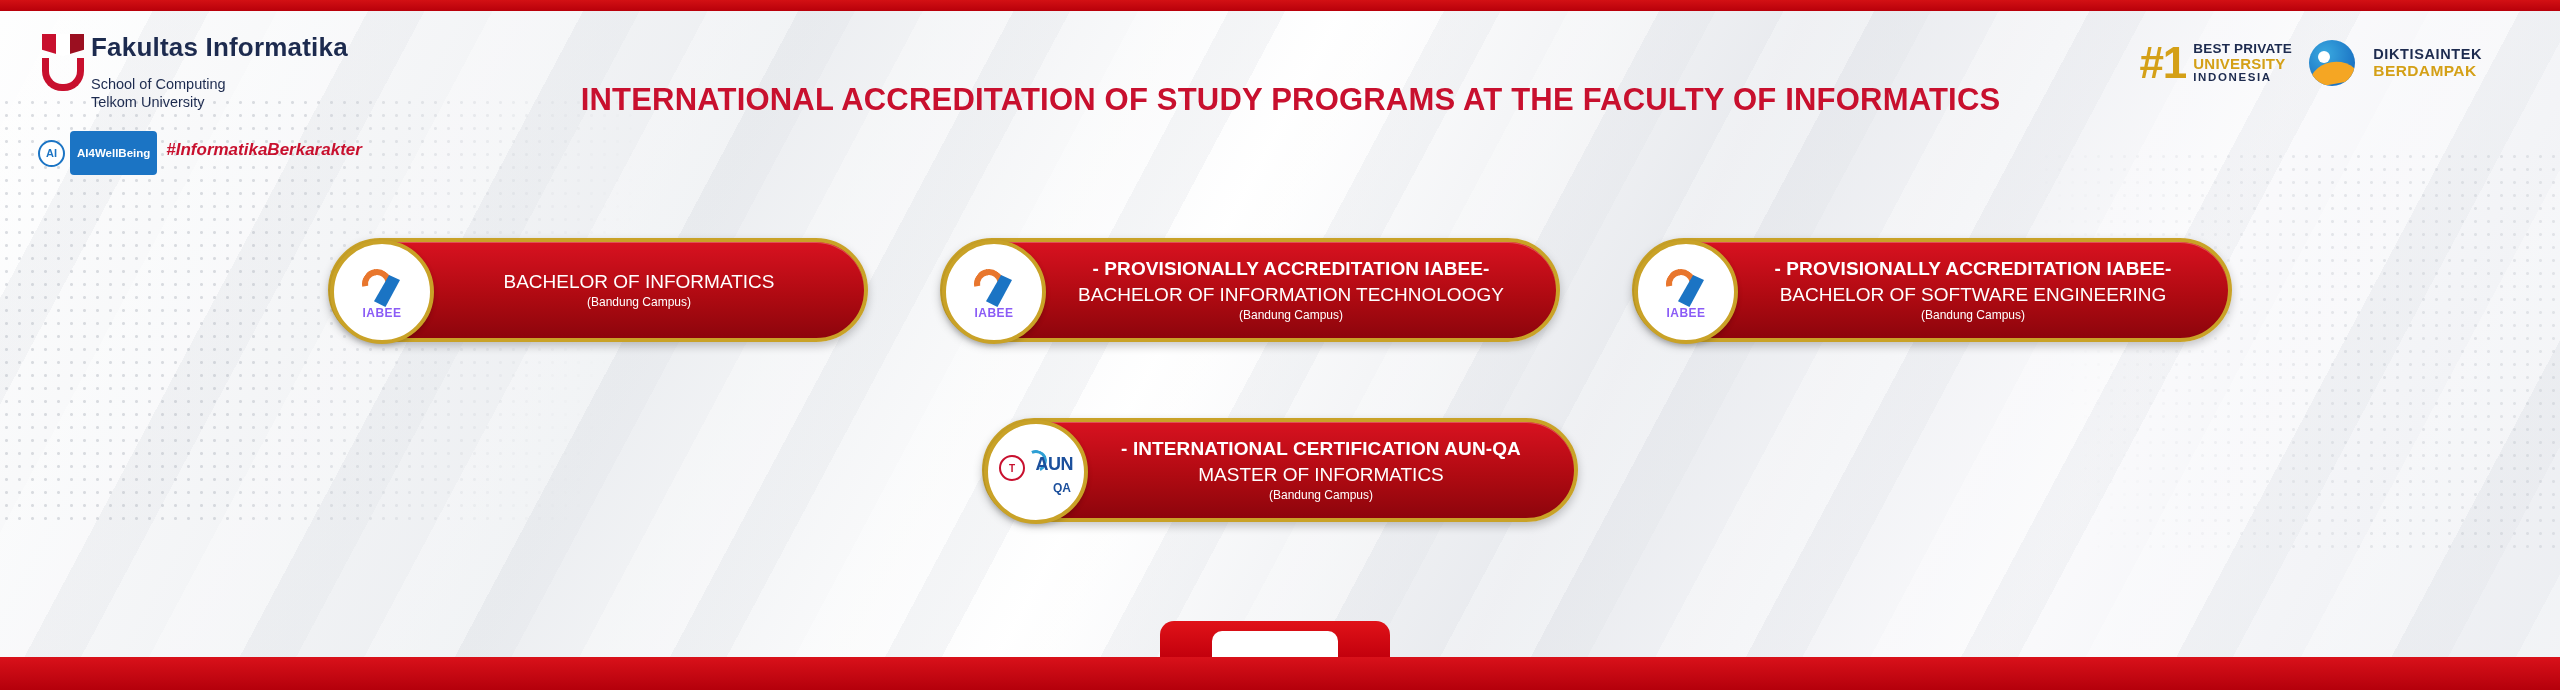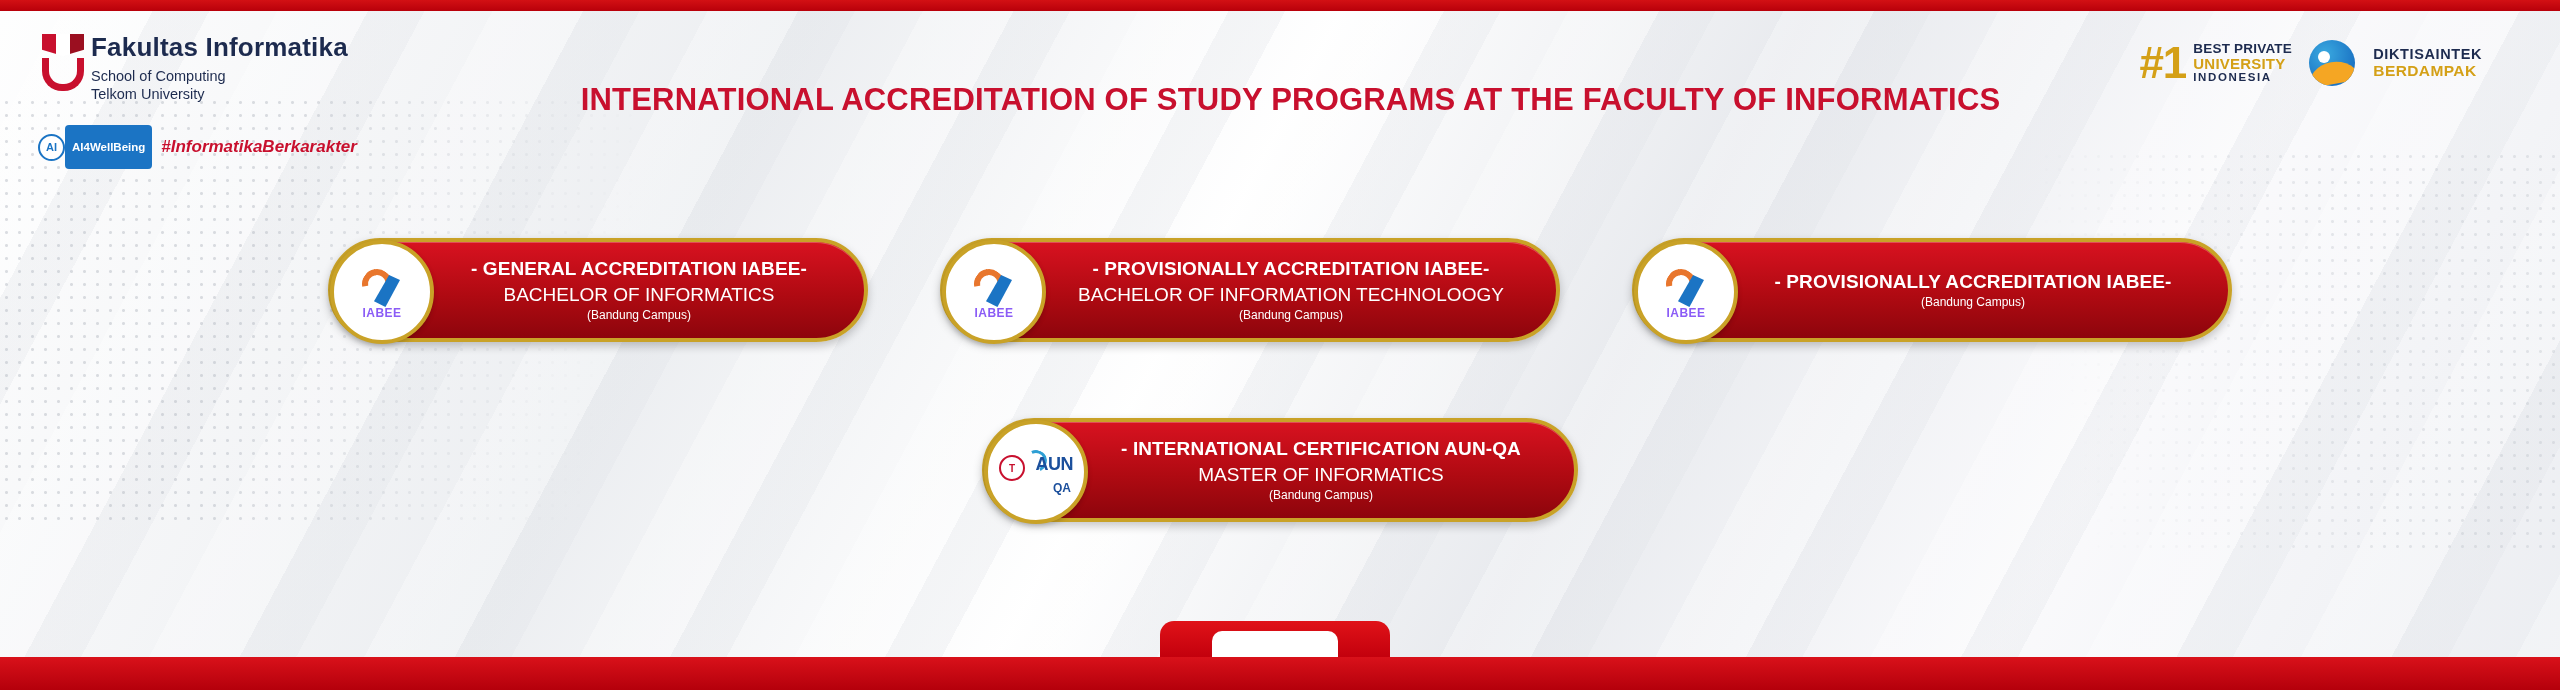--- a/index.html
+++ b/index.html
@@ -120,38 +120,40 @@
     font-size: 26px;
     font-weight: bold;
     color: #1d2b4f;
     letter-spacing: .2px;
     line-height: 1.05;
   }
   .logo-text .l2 {
     font-size: 14.5px;
     color: #1d2b4f;
     line-height: 1.25;
-    margin-top: 6px;
+    margin-top: 14px;
   }
   .logo-text .l3 {
     font-size: 14.5px;
     color: #1d2b4f;
     line-height: 1.25;
   }
 
   .tagline-row {
     position: absolute;
     left: 38px; top: 125px;
     display: flex;
     align-items: center;
     gap: 9px;
   }
   .ai-badge {
     display: flex;
     align-items: center;
+    gap: 5px;
+    margin-top: 6px;
   }
   .ai-circle {
     width: 27px; height: 27px;
     border-radius: 50%;
     background: #ffffff;
     border: 2px solid #1b74c4;
     display: flex;
     align-items: center;
     justify-content: center;
     font-size: 11px;
@@ -446,21 +448,20 @@
 
   <div class="pill pill-a">
     <div class="logo-circle">
       <div class="iabee-mark">
         <div class="swoosh-o"></div>
         <div class="swoosh-b"></div>
         <div class="label">IABEE</div>
       </div>
     </div>
     <div class="pill-text">
-      <div class="t1">- GENERAL ACCREDITATION IABEE-</div>
       <div class="t2">BACHELOR OF INFORMATICS</div>
       <div class="t3">(Bandung Campus)</div>
     </div>
   </div>
 
   <div class="pill pill-b">
     <div class="logo-circle">
       <div class="iabee-mark">
         <div class="swoosh-o"></div>
         <div class="swoosh-b"></div>
@@ -477,20 +478,21 @@
   <div class="pill pill-c">
     <div class="logo-circle">
       <div class="iabee-mark">
         <div class="swoosh-o"></div>
         <div class="swoosh-b"></div>
         <div class="label">IABEE</div>
       </div>
     </div>
     <div class="pill-text">
       <div class="t1">- PROVISIONALLY  ACCREDITATION IABEE-</div>
+      <div class="t2">BACHELOR OF SOFTWARE ENGINEERING</div>
       <div class="t3">(Bandung Campus)</div>
     </div>
   </div>
 
 </div>
 
 <div class="pills-row-2">
   <div class="pill pill-d">
     <div class="logo-circle">
       <div class="aunqa-mark">

